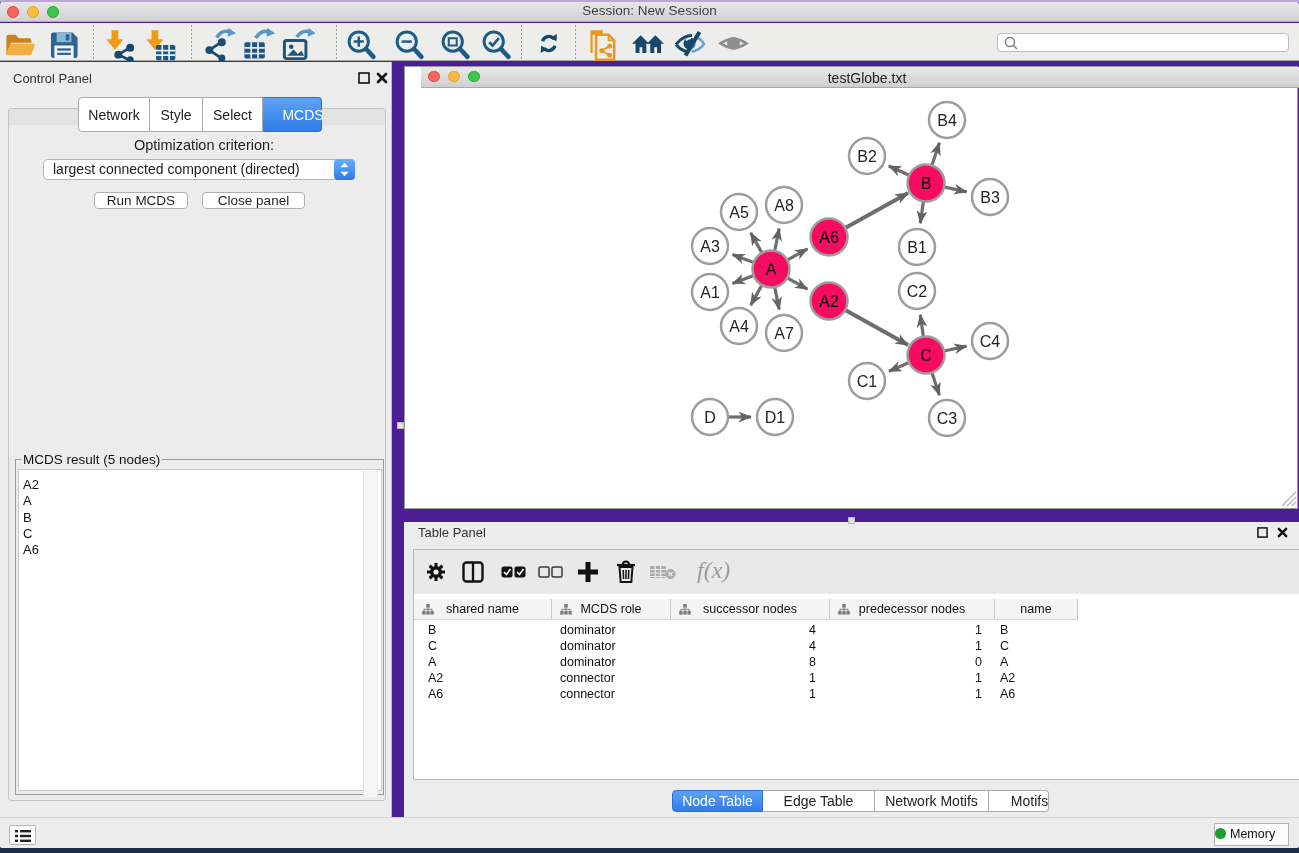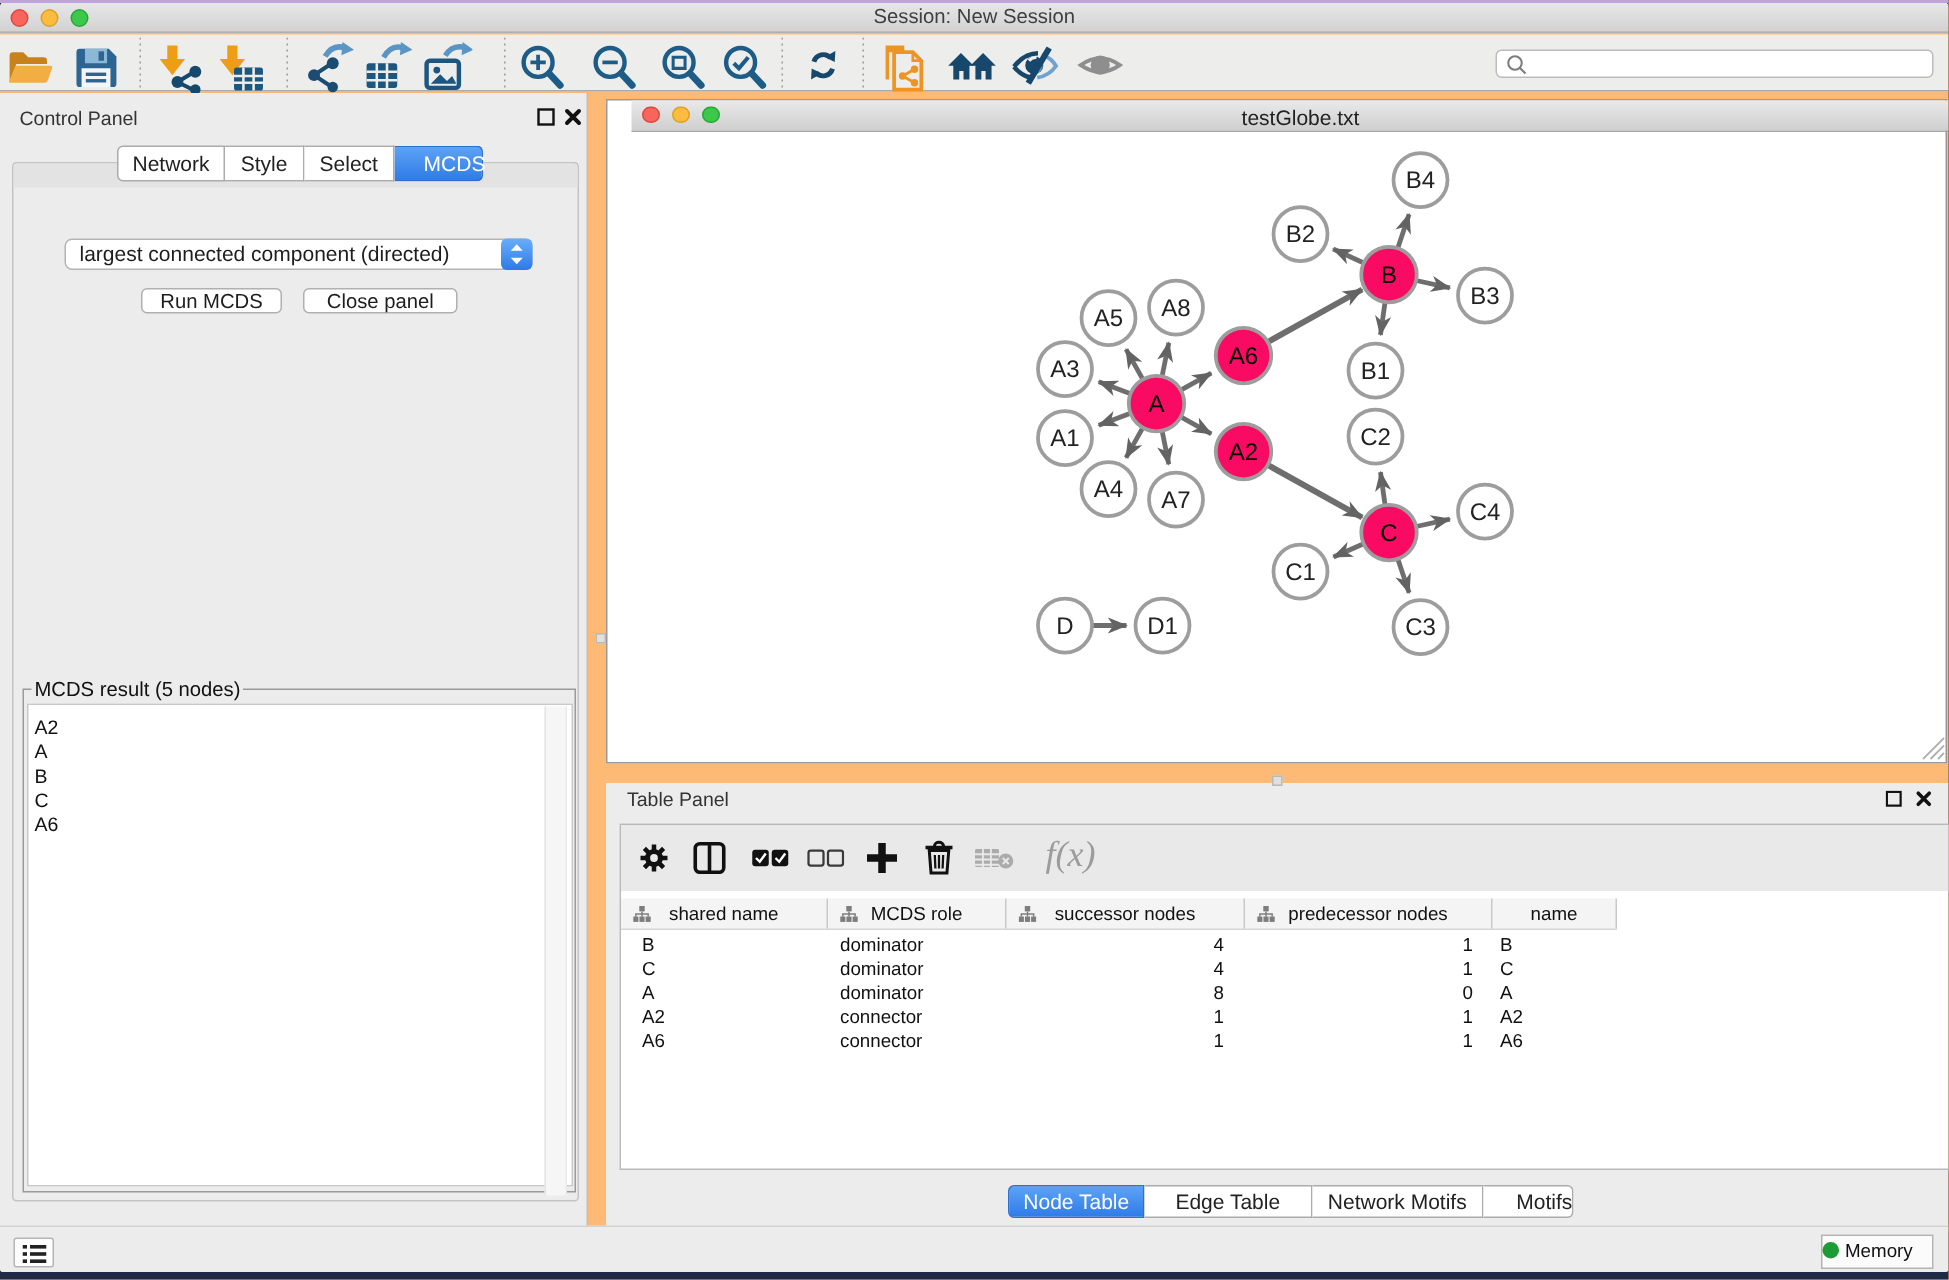--- a/index.html
+++ b/index.html
@@ -1,19 +1,19 @@
 <!DOCTYPE html>
 <html><head>
 <meta charset="utf-8">
 <style>
 * { margin:0; padding:0; box-sizing:border-box; }
 html,body { width:1299px; height:853px; overflow:hidden; }
 body { font-family:"Liberation Sans", sans-serif; background:#1d2b47; position:relative; }
 #desktop-top { position:absolute; left:0; top:0; width:1299px; height:2px; background:#bfa3dc; z-index:10; }
-#appwin { position:absolute; left:0; top:0; width:1299px; height:848px; background:#fdba74; border-radius:5px 5px 2px 2px; overflow:hidden; }
+#appwin { position:absolute; left:0; top:0; width:1299px; height:848px; background:#4c1d95; border-radius:5px 5px 2px 2px; overflow:hidden; }
 
 #titlebar { position:absolute; left:0; top:0; width:1299px; height:22px;
   background:linear-gradient(#e9e9e9,#d2d2d2); border-bottom:1px solid #b0b0b0; }
 .tl { position:absolute; top:6px; width:12px; height:12px; border-radius:50%; }
 #titlebar .t1 { left:7px;  background:#f9645c; border:0.5px solid #dd4840; }
 #titlebar .t2 { left:27px; background:#fcbc40; border:0.5px solid #dfa123; }
 #titlebar .t3 { left:47px; background:#3cc84c; border:0.5px solid #24a932; }
 #titlebar .title { position:absolute; top:3px; left:0; width:100%; text-align:center;
   font-size:13.5px; color:#3f3f3f; }
 
@@ -25,21 +25,21 @@
 #searchbox { position:absolute; left:997px; top:10px; width:292px; height:19px;
   background:#fff; border:1px solid #bcbcbc; border-radius:4px; }
 
 #cpanel { position:absolute; left:0; top:62px; width:392px; height:758px; background:#ececec; border-right:1px solid #bdbdbd;}
 #cpanel .hdr { position:absolute; left:13px; top:9px; font-size:13px; color:#333; }
 #cp-inner { position:absolute; left:8px; top:46px; width:378px; height:693px;
   border:1px solid #c3c3c3; border-radius:3px; background:#ececec; }
 #cp-inner .topband { position:absolute; left:0; top:0; width:100%; height:16px; background:#e3e3e3; border-radius:3px 3px 0 0; }
 
 .tabs { position:absolute; left:78px; top:35px; height:19px; display:flex; }
-.tab { height:24px; font-size:14px; color:#222; background:#fff; border:1px solid #ababab;
+.tab { height:35px; font-size:14px; color:#222; background:#fff; border:1px solid #ababab;
   border-left:none; display:flex; align-items:center; justify-content:center; padding-top:0px;}
 .tab.first { border-left:1px solid #ababab; border-radius:4px 0 0 4px; }
 .tab.last { border-radius:0 4px 4px 0;padding-left:22px; }
 .tab.sel { background:linear-gradient(#5da2f5,#2f7ce8); color:#fff; border-color:#2f6fd0; }
 
 #optlabel { position:absolute; left:8px; top:75px; width:392px; text-align:center; font-size:14.5px; color:#1d1d1d; }
 #dropdown { position:absolute; left:43px; top:97px; width:312px; height:21px; background:#fff;
   border:1px solid #b4b4b4; border-radius:5px; font-size:14px; color:#1d1d1d; line-height:19px; padding-left:9px; }
 #dropdown .step { position:absolute; right:-1px; top:-1px; width:21px; height:21px;
   background:linear-gradient(#6aaef8,#2d7ae8); border-radius:4px; }
@@ -238,20 +238,21 @@
       </svg>
     <div id="cp-inner">
         <div class="topband"></div>
       </div>
     <div class="tabs">
       <div class="tab first" style="width:72px;">Network</div>
       <div class="tab" style="width:53px;">Style</div>
       <div class="tab" style="width:60px;">Select</div>
       <div class="tab last sel" style="width:59px;">MCDS</div>
     </div>
+    <div id="optlabel">Optimization criterion:</div>
     <div id="dropdown">largest connected component (directed)
       <div class="step">
         <svg width="21" height="21" viewBox="0 0 21 21">
           <path d="M6.5 8.2 L10.5 3.8 L14.5 8.2 Z" fill="#fff"></path>
           <path d="M6.5 12.8 L10.5 17.2 L14.5 12.8 Z" fill="#fff"></path>
         </svg>
       </div>
     </div>
     <div class="btn" id="btn-run">Run MCDS</div>
     <div class="btn" id="btn-close">Close panel</div>

